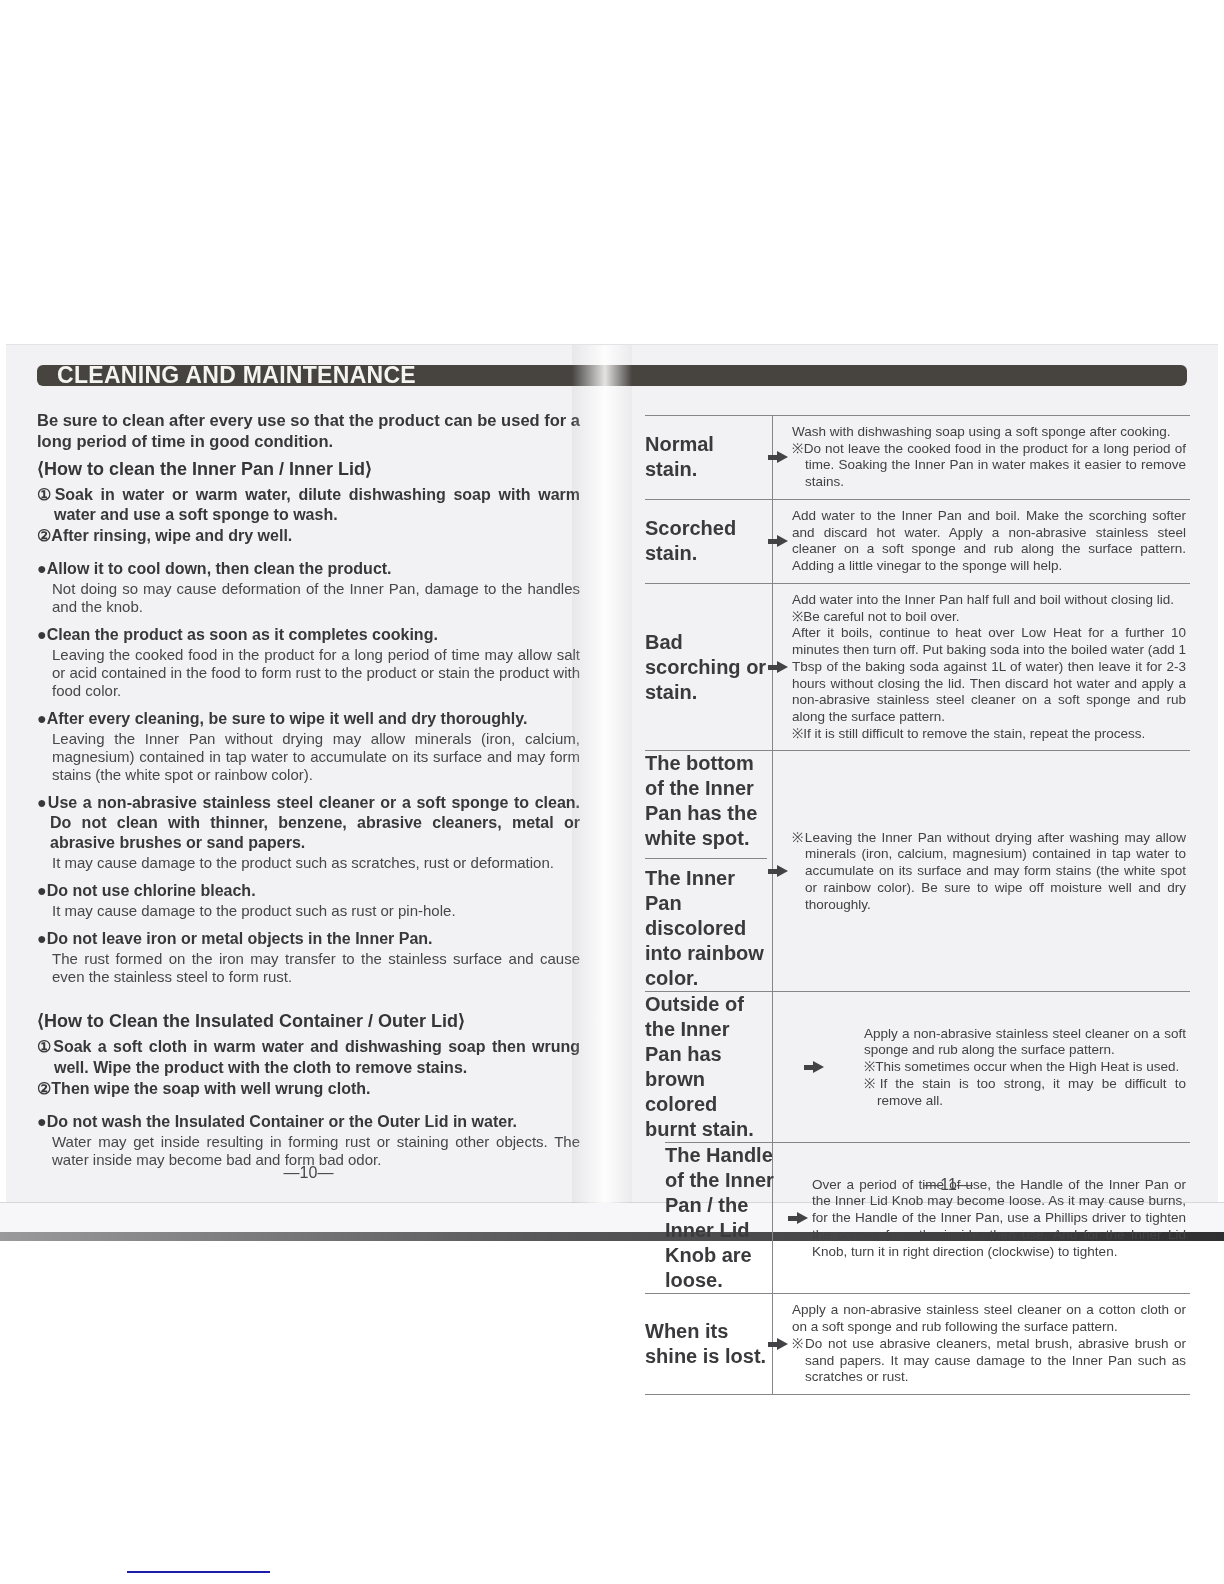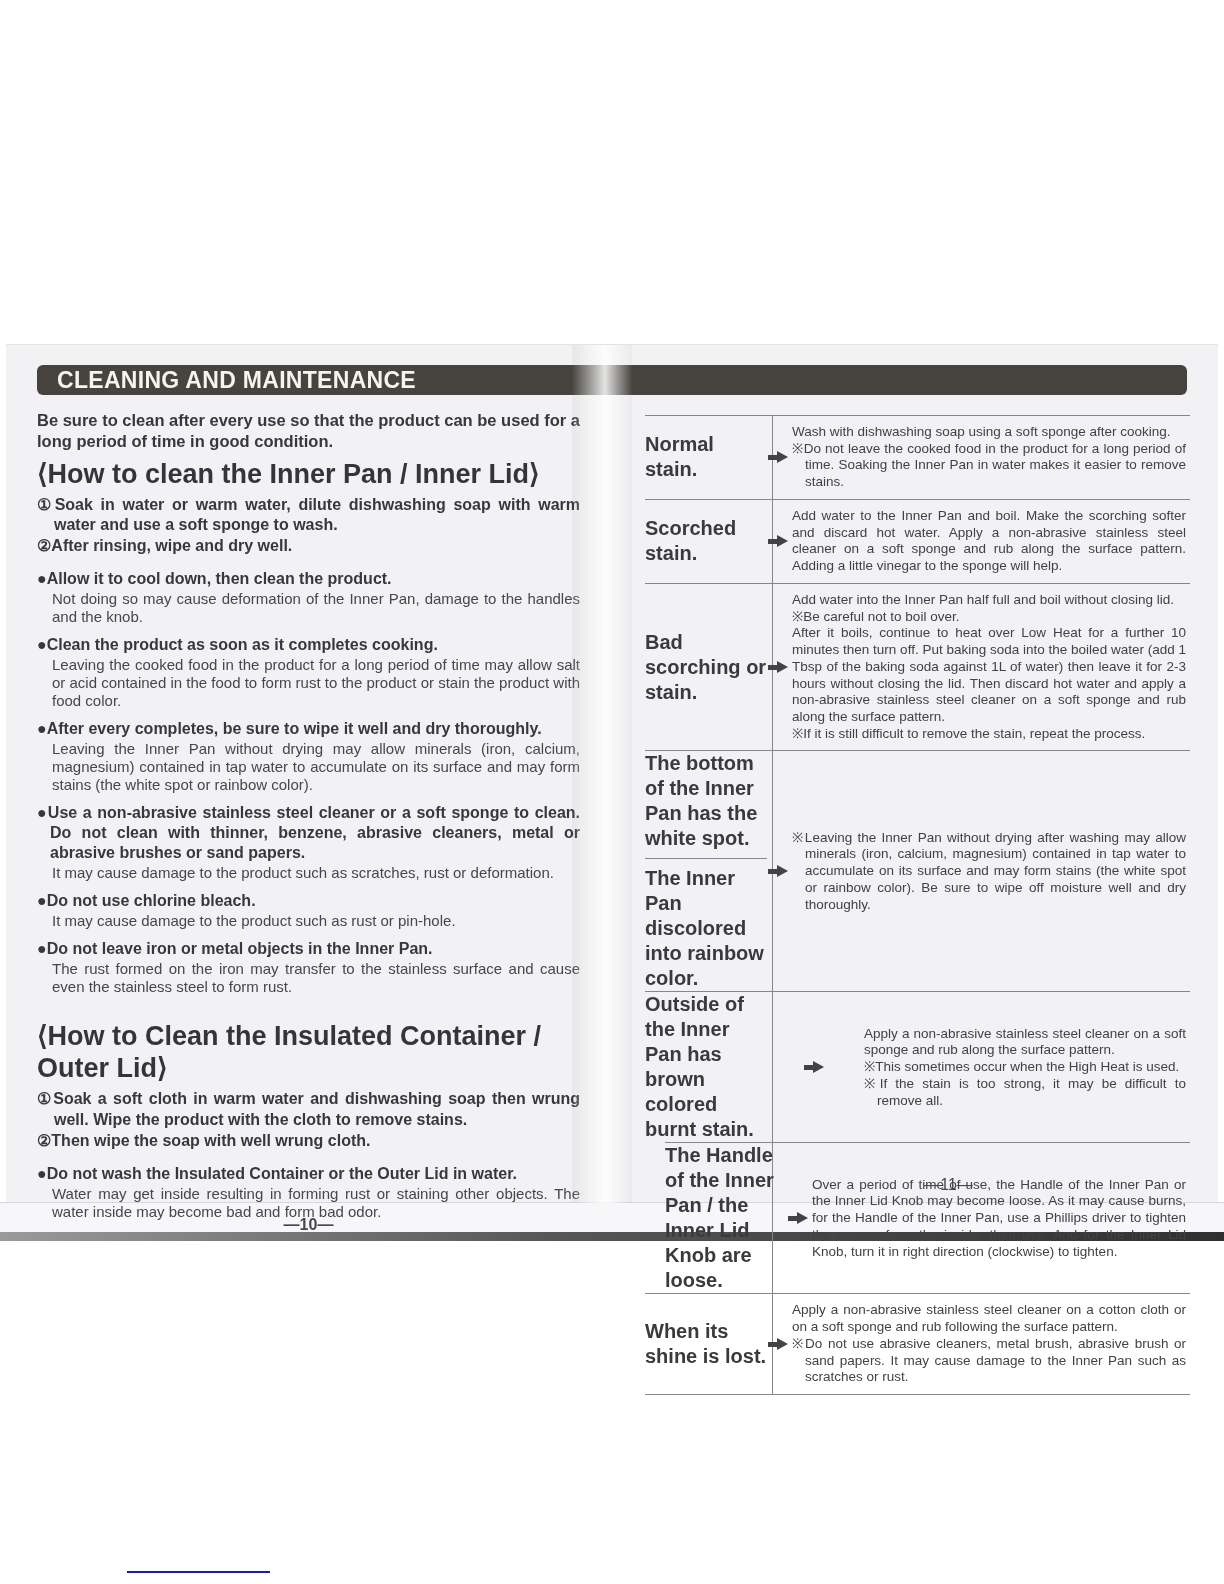--- a/index.html
+++ b/index.html
@@ -27,42 +27,42 @@
   .dark-band {
     position:absolute; left:0; top:1232px; width:1224px; height:9px;
     background:linear-gradient(to right,#9a9a9c,#565658 45%,#2f2f31);
   }
   .blue-underline {
     position:absolute; left:127px; top:1571px; width:143px; height:2px;
     background:#1c1ca8;
   }
   
   .title-bar {
-    position:absolute; left:37px; top:365px; width:1150px; height:30px;
+    position:absolute; left:37px; top:365px; width:1150px; height:21px;
     background:#474440; border-radius:6px; z-index:2;
     display:flex; align-items:center;
   }
   .title-bar .title {
     color:#f4f4f1; font-weight:bold; font-size:23px; padding-left:20px;
     letter-spacing:0.3px; white-space:nowrap;
   }
   
   .left-col { position:absolute; left:37px; top:410px; width:543px; color:#3e3e41; z-index:3; }
   .intro { font-weight:bold; font-size:16.5px; line-height:1.3; text-align:justify; margin:0 0 5px 0; color:#38383b; }
-  .sec-h { font-weight:bold; font-size:27px; margin:2px 0 5px 0; color:#353538; }
+  .sec-h { font-weight:bold; font-size:18px; margin:2px 0 5px 0; color:#353538; }
   .step { font-weight:bold; font-size:16px; line-height:1.26; text-align:justify; padding-left:17px; text-indent:-17px; margin:0 0 1px 0; color:#38383b; }
   .bullets { margin-top:13px; }
   .b-item { margin-bottom:9px; }
   .b-head { font-weight:bold; font-size:16px; line-height:1.25; text-align:justify; padding-left:13px; text-indent:-13px; margin:0; color:#38383b; }
   .b-body { font-size:15px; line-height:1.2; text-align:justify; margin:1px 0 0 15px; color:#47474a; }
   .sec2 { margin-top:24px; }
   .pagenum {
     position:absolute; text-align:center; font-size:16px; color:#48484b; z-index:3;
   }
-  .pagenum.left { left:37px; top:1216px; width:543px;font-weight:bold; }
+  .pagenum.left { left:37px; top:1164px; width:543px; }
   .pagenum.right { left:676px; top:1176px; width:545px; }
   
   .stain-table { position:absolute; left:645px; top:415px; width:545px; z-index:3; }
   .vline { position:absolute; left:127px; top:0; bottom:0; width:1px; background:#85858a; }
   .row { display:flex; align-items:center; border-top:1px solid #85858a; position:relative; }
   .row.last { border-bottom:1px solid #85858a; }
   .lbl { width:122px; flex:none; font-weight:bold; font-size:20px; line-height:1.25; color:#3a3a3d; }
   .lbl-sep { height:1px; background:#85858a; margin:7px 0; width:100%; }
   .arrcell { width:23px; flex:none; display:flex; justify-content:center; z-index:2; }
   .arrow { position:relative; width:21px; height:14px; }
@@ -97,21 +97,21 @@
   <div class="bullets">
     <div class="b-item">
       <p class="b-head">●Allow it to cool down, then clean the product.</p>
       <p class="b-body">Not doing so may cause deformation of the Inner Pan, damage to the handles and the knob.</p>
     </div>
     <div class="b-item">
       <p class="b-head">●Clean the product as soon as it completes cooking.</p>
       <p class="b-body">Leaving the cooked food in the product for a long period of time may allow salt or acid contained in the food to form rust to the product or stain the product with food color.</p>
     </div>
     <div class="b-item">
-      <p class="b-head">●After every completes, be sure to wipe it well and dry thoroughly.</p>
+      <p class="b-head">●After every cleaning, be sure to wipe it well and dry thoroughly.</p>
       <p class="b-body">Leaving the Inner Pan without drying may allow minerals (iron, calcium, magnesium) contained in tap water to accumulate on its surface and may form stains (the white spot or rainbow color).</p>
     </div>
     <div class="b-item">
       <p class="b-head">●Use a non-abrasive stainless steel cleaner or a soft sponge to clean. Do not clean with thinner, benzene, abrasive cleaners, metal or abrasive brushes or sand papers.</p>
       <p class="b-body">It may cause damage to the product such as scratches, rust or deformation.</p>
     </div>
     <div class="b-item">
       <p class="b-head">●Do not use chlorine bleach.</p>
       <p class="b-body">It may cause damage to the product such as rust or pin-hole.</p>
     </div>

